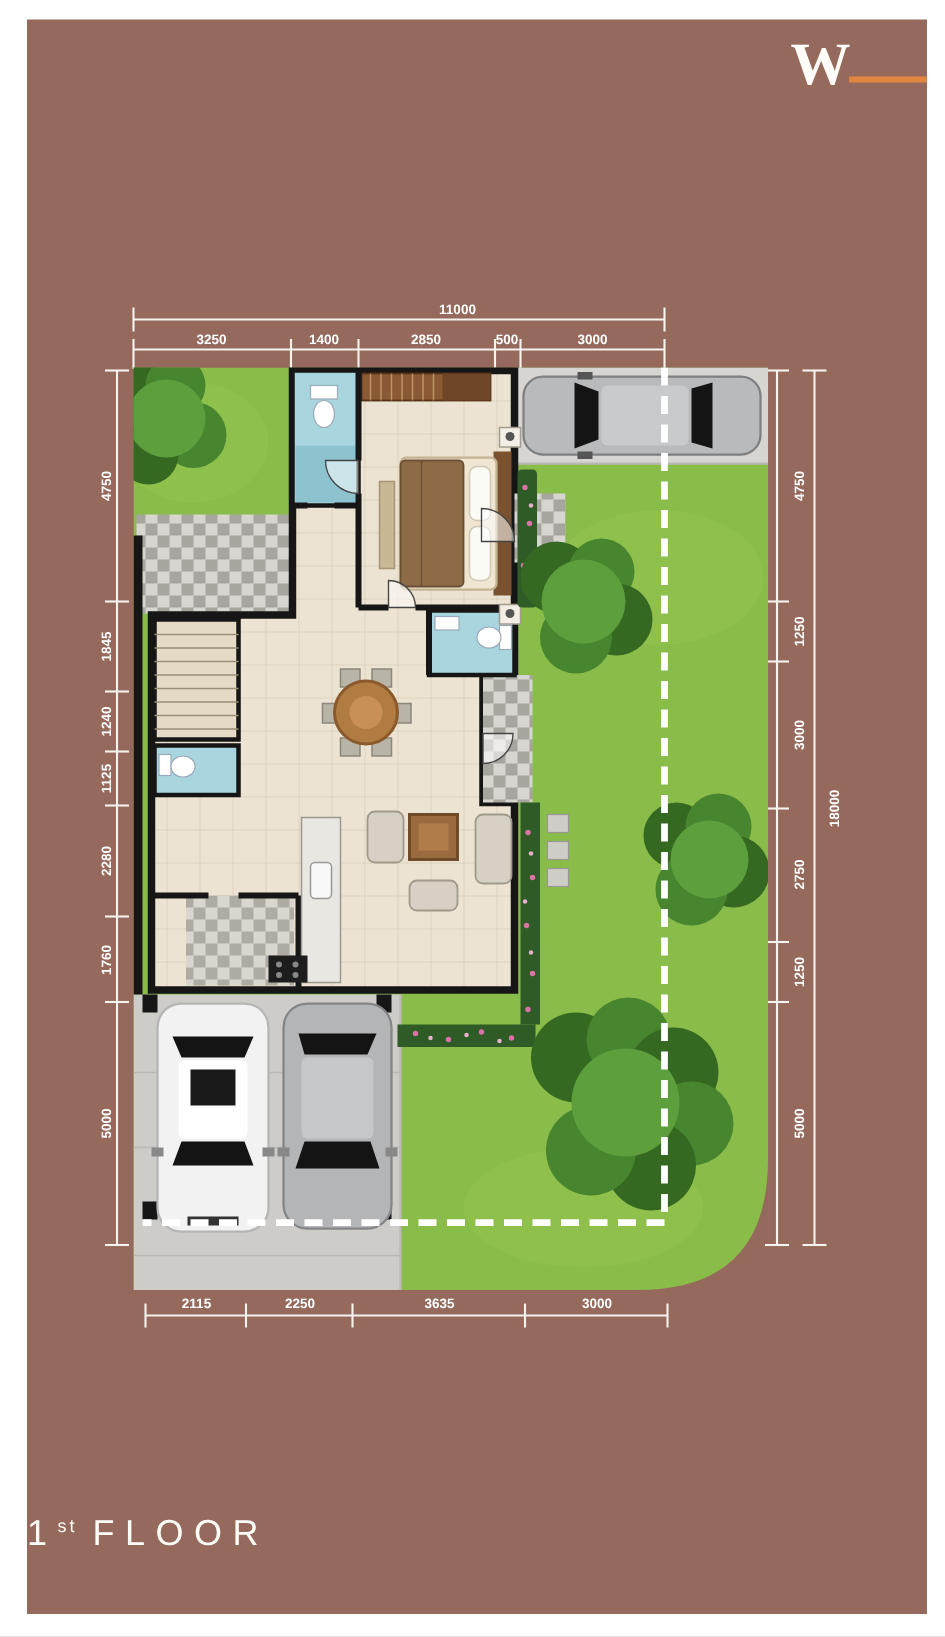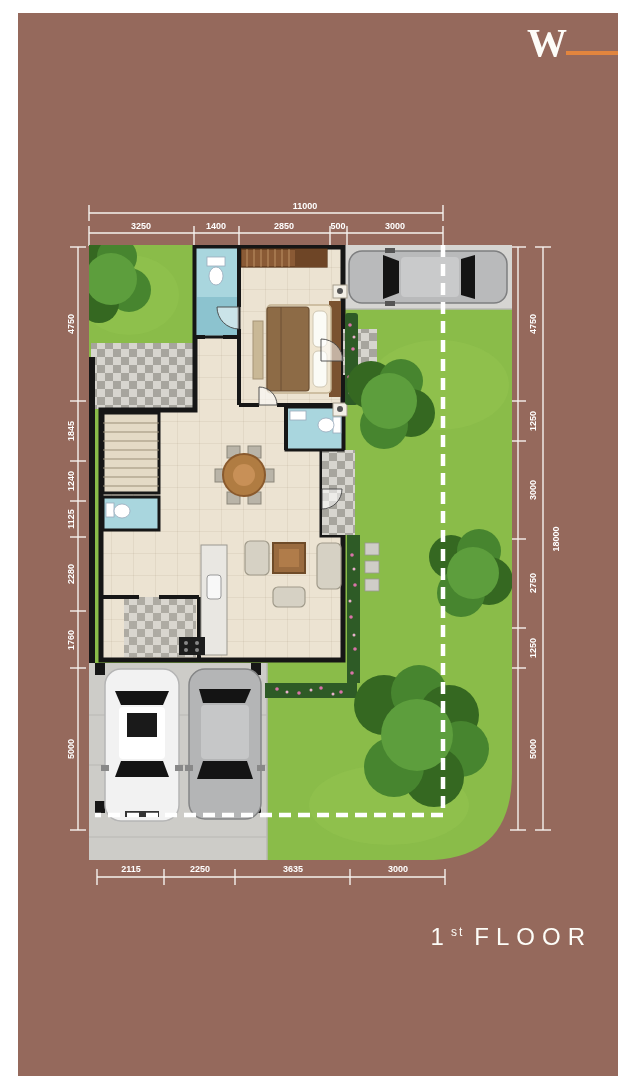--- a/index.html
+++ b/index.html
@@ -10,21 +10,21 @@
   .logo-w{position:absolute;left:506px;top:10px;width:46px;text-align:center;
           font-family:"Liberation Serif",serif;font-weight:bold;font-size:40px;line-height:1;
           color:#fdfcf8;}
   .logo-line{position:absolute;left:548px;top:38px;width:52px;height:4px;background:var(--accent,#e2853e);}
   
   .dims{position:absolute;left:0;top:0;}
   .dims line{stroke:#f6f3ee;stroke-width:1.4;}
   .dims text{font-family:"Liberation Sans",sans-serif;font-size:9px;font-weight:bold;fill:#ffffff;}
   .plan{position:absolute;left:71px;top:232px;}
   
-  .title{position:absolute;left:0;top:910px;width:574px;text-align:right;color:#fdfdf8;
+  .title{position:absolute;left:0;top:996px;width:574px;text-align:left;color:#fdfdf8;
          font-size:24px;letter-spacing:7px;}
   .title sup{font-size:12px;letter-spacing:2px;vertical-align:9px;}
   .title .word{margin-left:10px;}
 </style>
 </head>
 <body>
 
 <div class="page">
   <div class="canvas">
 

